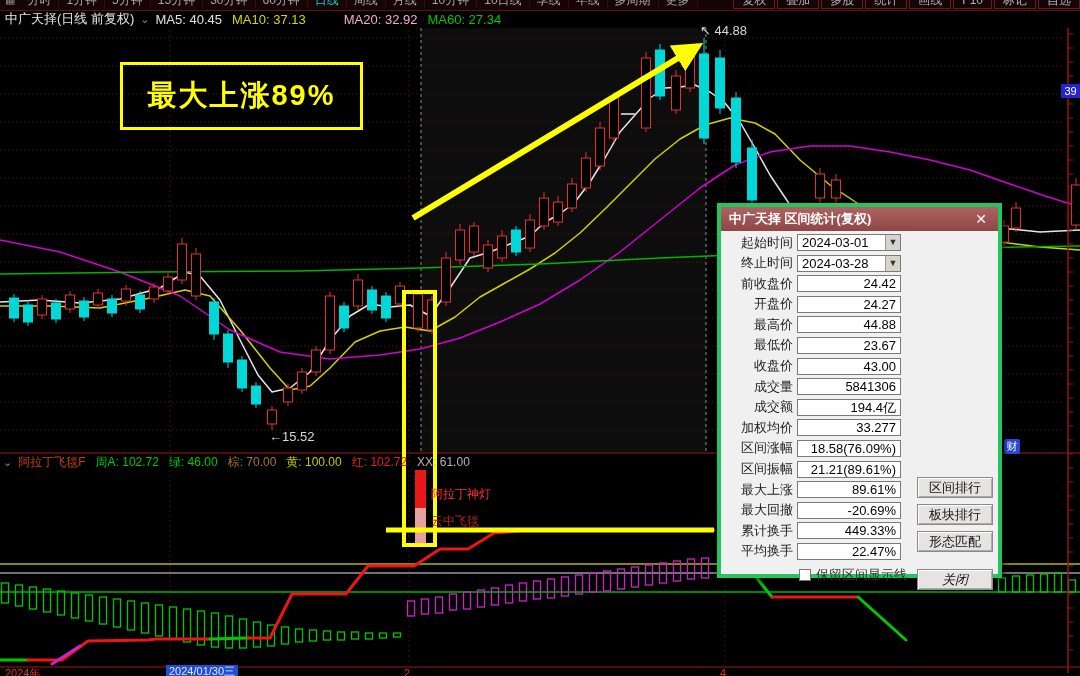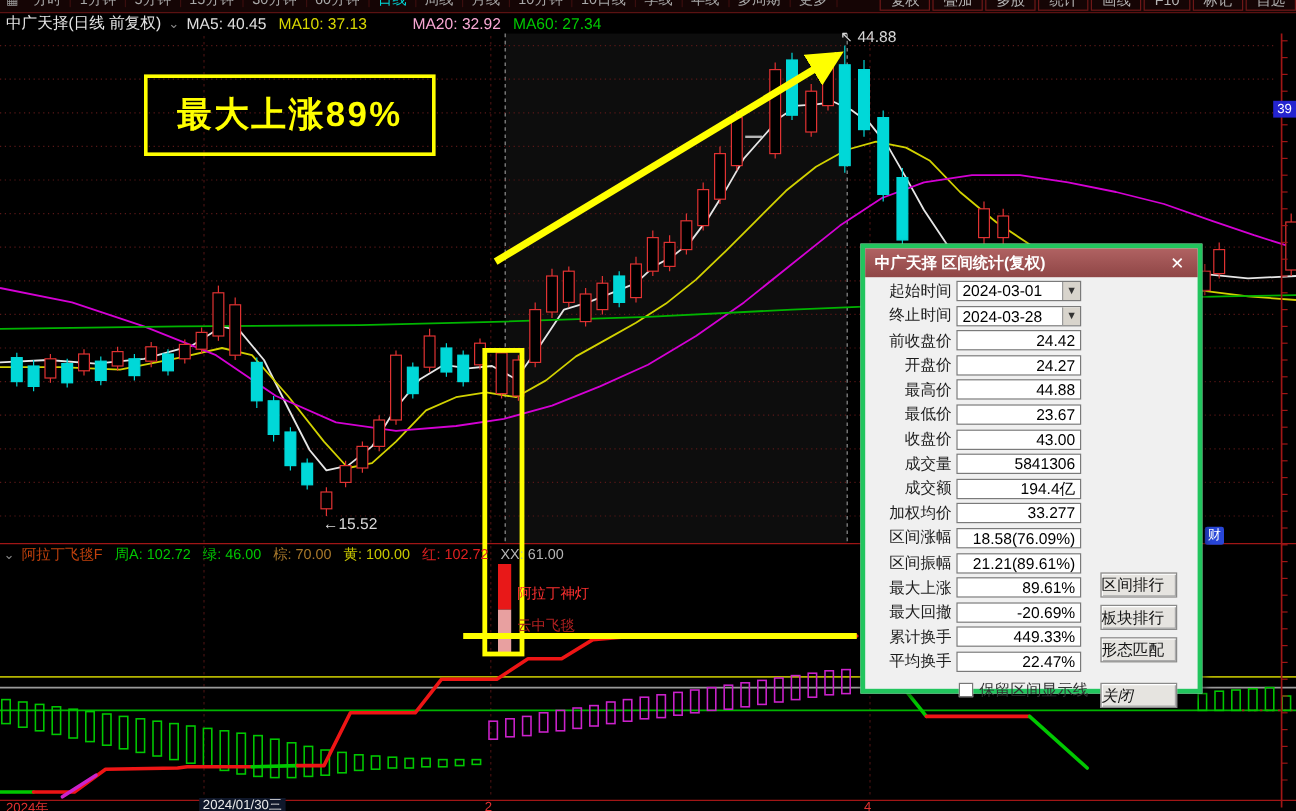--- a/index.html
+++ b/index.html
@@ -29,21 +29,21 @@
                 color:#ffff00;font-size:29px;font-weight:bold;letter-spacing:2px;}
   .high-label{left:700px;top:23px;color:#d8d8d8;font-size:13px;}
   .low-label{left:269px;top:429px;color:#d8d8d8;font-size:13px;}
   .sig1{left:431px;top:486px;color:#ff3030;font-size:12px;}
   .sig2{left:431px;top:513px;color:#b02020;font-size:12px;}
   .fin-badge{left:1004px;top:439px;width:16px;height:15px;background:#2846d8;color:#fff;
              font-size:11px;line-height:15px;text-align:center;border-radius:2px;}
   .price-badge{left:1061px;top:84px;width:19px;height:14px;background:#2424d0;color:#fff;
                font-size:11px;line-height:14px;text-align:center;}
   .year-label{left:5px;top:666px;color:#e03030;font-size:11px;}
-  .date-badge{left:166px;top:665px;background:#0f172a;color:#e8e8e8;font-size:11px;padding:0 3px;height:12px;line-height:12px;}
+  .date-badge{left:166px;top:665px;background:#1d4ed8;color:#e8e8e8;font-size:11px;padding:0 3px;height:12px;line-height:12px;}
   .mtick{color:#e03030;font-size:11px;top:667px;}
   
   .ind-header{position:absolute;left:3px;top:454px;height:16px;display:flex;align-items:center;
               font-size:12px;white-space:nowrap;z-index:3;}
   .ind-name{color:#c2410c;margin-right:10px;}
   .ind-param{margin-right:10px;}
   
   .dialog{position:absolute;left:717px;top:203px;width:285px;height:375px;background:#f0f0f0;
           border:4px solid #22c55e;z-index:10;font-size:13px;box-shadow:2px 2px 6px rgba(0,0,0,.6);}
   .dlg-title{height:24px;background:linear-gradient(180deg,#b06262,#8f4646);color:#fff;
@@ -53,23 +53,23 @@
   .drow{display:flex;align-items:center;height:17px;margin-bottom:3.6px;}
   .dlabel{flex:0 0 72px;text-align:right;color:#1c1c1c;margin-right:4px;}
   .dbox{position:relative;width:104px;height:17px;background:#fff;border:1px solid #7a7a7a;
         color:#000;line-height:15px;padding:0 4px;overflow:hidden;}
   .dbox.num{text-align:right;}
   .dbox.date{text-align:left;padding-right:18px;}
   .darrow{position:absolute;right:0;top:0;width:15px;height:15px;background:#d8d4cc;
           border-left:1px solid #9a9a9a;color:#333;font-size:9px;line-height:15px;text-align:center;}
   .dstats{position:absolute;left:190px;top:28px;color:#111;line-height:16px;white-space:nowrap;}
   .dstats .grp2{margin-top:14px;}
-  .dbtn{position:absolute;left:196px;width:64px;height:21px;background:#e6e4e0;border:1px solid #8a8a8a;
+  .dbtn{position:absolute;left:196px;width:76px;height:21px;background:#e6e4e0;border:1px solid #8a8a8a;
         box-shadow:inset 1px 1px 0 #fff, inset -1px -1px 0 #aaa;
-        text-align:left;line-height:19px;color:#111;}
+        text-align:center;line-height:19px;color:#111;}
   .dcheck{position:absolute;left:78px;top:359px;display:flex;align-items:center;color:#333;}
   .cbox{width:12px;height:12px;background:#fff;border:1px solid #777;margin-right:5px;}
 </style>
 </head>
 <body>
 
 <div class="screen">
 
   
   <div class="topbar">

